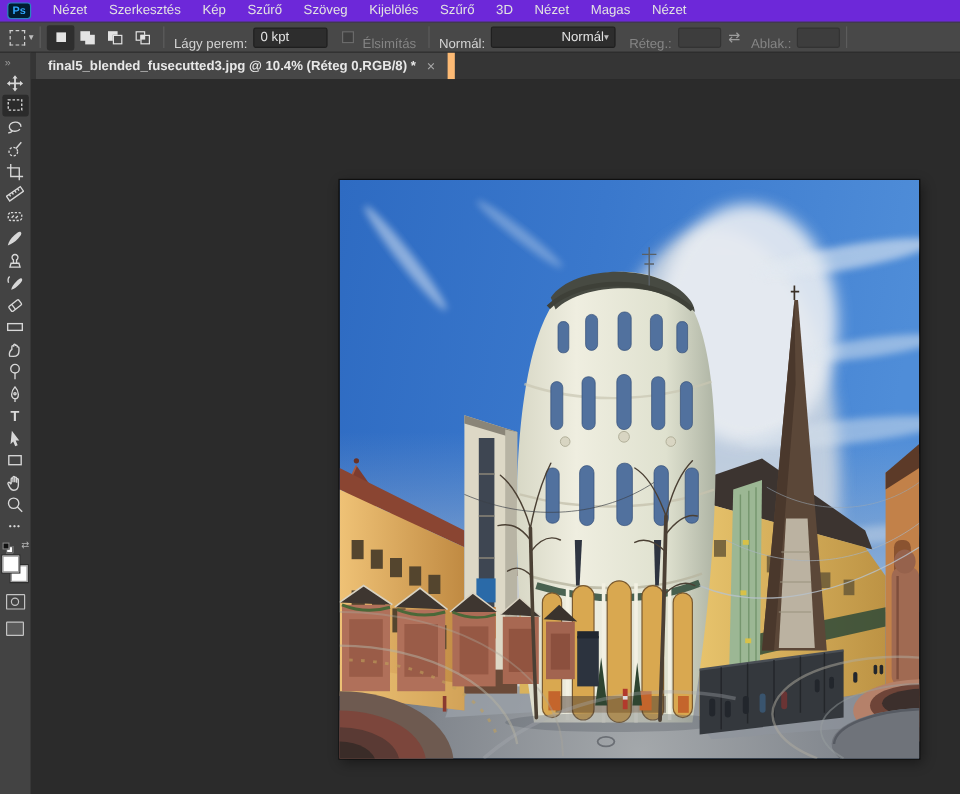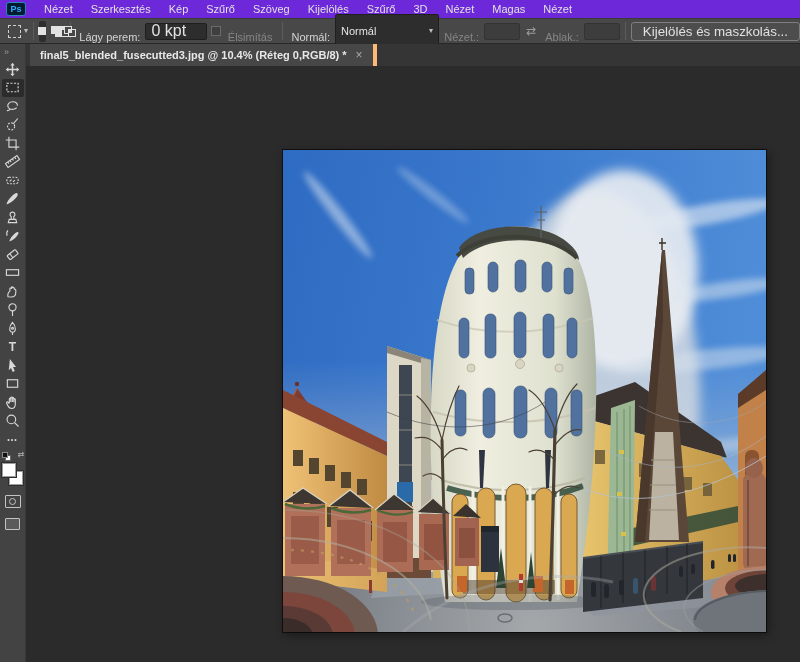--- a/index.html
+++ b/index.html
@@ -30,39 +30,39 @@
   .preset-box { width:13px; height:13px; border:1px dashed #cfcfcf; }
   .chev { font-size:8px; color:#bdbdbd; line-height:1; }
   .mode-btn { width:23px; height:21px; display:flex; align-items:center; justify-content:center; position:relative; border-radius:2px; }
   .mode-btn.sel { background:#2e2e2e; }
   .sq { position:absolute; width:8px; height:8px; background:#e3e3e3; }
   .sq.o { background:#484848; border:1px solid #e3e3e3; }
   .ob-label { color:#d4d4d4; margin:12px 5px 0 3px; white-space:nowrap; }
   .ob-label.dim, .dim { color:#858585; }
   .ob-input {
     height:17px; background:#2d2d2d; border:1px solid #1f1f1f; border-radius:2px;
-    color:#e3e3e3; font-size:16px; padding:0 5px; font-family:inherit;
+    color:#e3e3e3; font-size:11px; padding:0 5px; font-family:inherit;
   }
   .ob-input:disabled { background:#3d3d3d; border-color:#333; }
   .checkbox { width:10px; height:10px; border:1px solid #6a6a6a; background:#3f3f3f; margin-right:4px; flex:none; }
   .dropdown {
     height:18px; min-width:104px; background:#2d2d2d; border:1px solid #1f1f1f; border-radius:2px;
-    display:flex; align-items:center; justify-content:space-between; padding:16px 5px; color:#e3e3e3;
+    display:flex; align-items:center; justify-content:flex-end; padding:0 5px; color:#e3e3e3;
   }
   .swap-glyph { color:#9d9d9d; font-size:12px; margin:0 6px; }
   .mask-btn {
     height:19px; padding:0 11px; border:1px solid #7e7e7e; border-radius:3px;
     background:#4d4d4d; color:#e0e0e0; display:flex; align-items:center; white-space:nowrap;
   }
   .tabstrip {
     position:absolute; left:26px; top:44px; width:774px; height:22px;
     background:#353535; display:flex; align-items:flex-end;
   }
   .doc-tab {
-    margin-left:4px; height:22px; background:#474747; border-right:4px solid #fdba74;
+    margin-left:4px; height:22px; background:#474747; border-right:6px solid #fdba74;
     display:flex; align-items:center; gap:9px; padding:0 10px; color:#e8e8e8; font-weight:bold;
   }
   .tab-close { color:#a8a8a8; font-size:12px; font-weight:normal; }
   .tooldock {
     position:absolute; left:0; top:44px; width:26px; height:618px;
     background:#434343; border-right:1px solid #383838;
     display:flex; flex-direction:column; align-items:center;
   }
   .dock-collapse { color:#9a9a9a; font-size:9px; height:16px; line-height:16px; align-self:flex-start; padding-left:4px; letter-spacing:-1px; }
   .tool { width:22px; height:18.5px; display:flex; align-items:center; justify-content:center; border-radius:2px; flex:none; }
@@ -138,27 +138,26 @@
   <span style="width:12px;"></span>
   <span class="checkbox"></span>
   <span class="ob-label dim">Élsimítás</span>
   <div class="ob-sep"></div>
   <span class="ob-label">Normál:</span>
   <div class="dropdown">
     <span>Normál</span>
     <span class="chev">▾</span>
   </div>
   <span style="width:8px;"></span>
-  <span class="ob-label dim">Nézet.:</span>
+  <span class="ob-label dim">Réteg.:</span>
   <input class="ob-input" style="width: 36px;" disabled="" value="">
   <span class="swap-glyph">⇄</span>
   <span class="ob-label dim">Ablak.:</span>
   <input class="ob-input" style="width: 36px;" disabled="" value="">
   <div class="ob-sep"></div>
-  <button class="mask-btn">Kijelölés és maszkolás...</button>
 </div>
 
 <div class="tabstrip">
   <div class="doc-tab">
     <span>final5_blended_fusecutted3.jpg @ 10.4% (Réteg 0,RGB/8) *</span>
     <span class="tab-close">×</span>
   </div>
 </div>
 
 <div class="tooldock">

